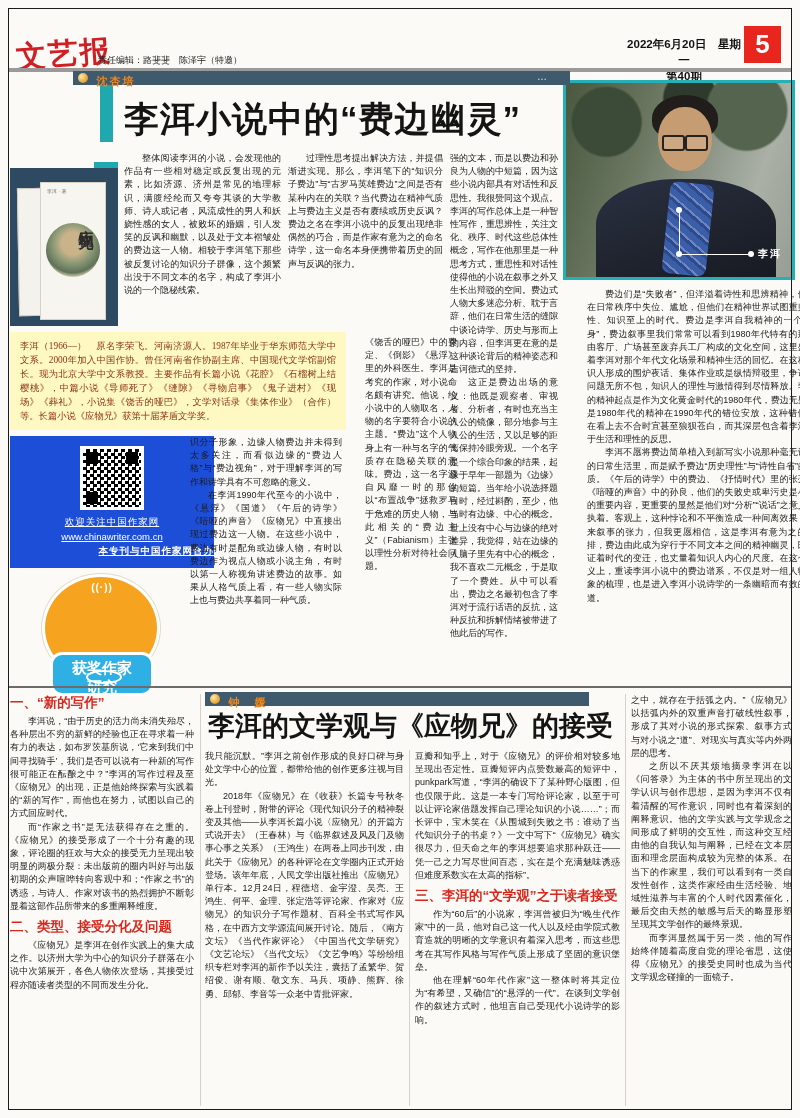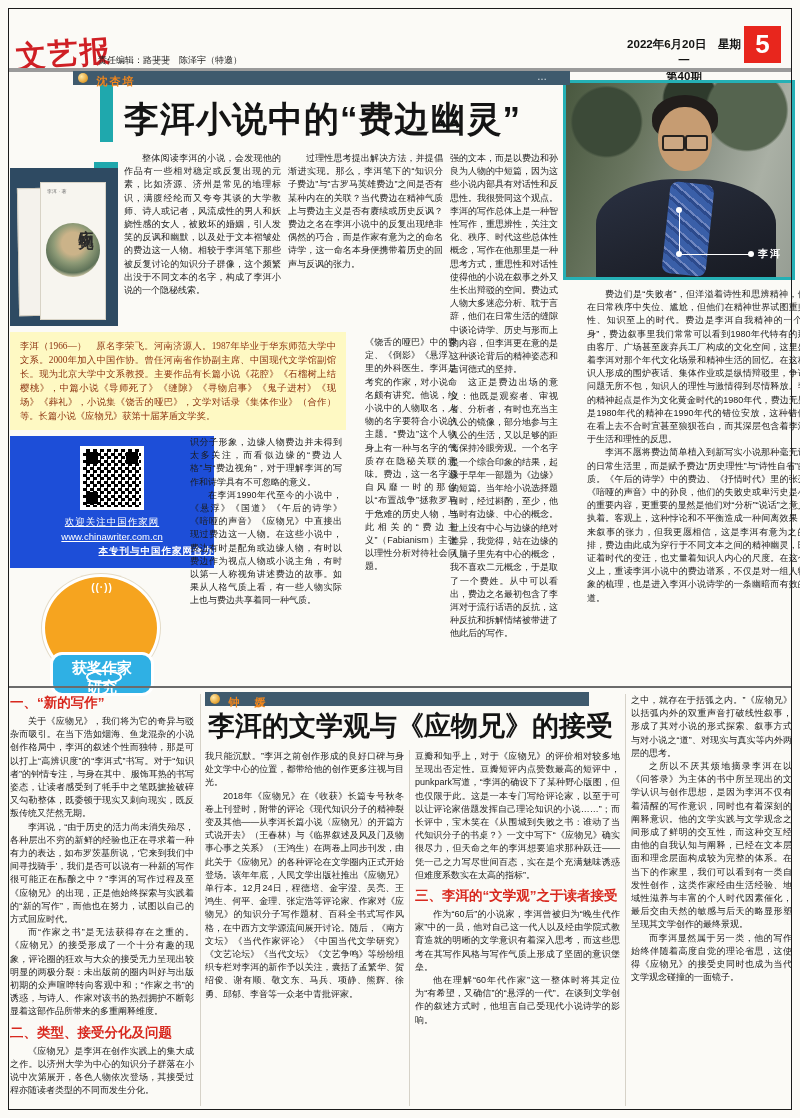--- a/index.html
+++ b/index.html
@@ -183,21 +183,20 @@
   <div class="abs vrule" style="left:625px;"></div>
 
   <div class="abs bluebar bar2">
     <span class="coin"></span>
     <span class="barlabel">钟　媛</span>
   </div>
   <div class="abs headline2">李洱的文学观与《应物兄》的接受</div>
 
   <div class="col" style="left:10px;top:694px;width:184px;height:412px;">
     <div class="redhead first">一、“新的写作”</div>
-    <p>关于《应物兄》，我们将为它的奇异与驳杂而吸引。在当下浩如烟海、鱼龙混杂的小说创作格局中，李洱的叙述个性而独特，那是可以打上“高辨识度”的“李洱式”书写。对于“知识者”的钟情专注，与身在其中、服饰耳热的书写姿态，让读者感受到了牦手中之笔既摭捡破碎又勾勒整体，既委顿于现实又刺向现实，既反叛传统又茫然无期。</p>
     <p>李洱说，“由于历史的活力尚未消失殆尽，各种层出不穷的新鲜的经验也正在寻求着一种有力的表达，如布罗茨基所说，‘它来到我们中间寻找骑手’，我们是否可以说有一种新的写作很可能正在酝酿之中？”李洱的写作过程及至《应物兄》的出现，正是他始终探索与实践着的“新的写作”，而他也在努力，试图以自己的方式回应时代。</p>
     <p>而“作家之书”是无法获得存在之重的。《应物兄》的接受形成了一个十分有趣的现象，评论圈的狂欢与大众的接受无力呈现出较明显的两极分裂：未出版前的圈内叫好与出版初期的众声喧哗转向客观中和；“作家之书”的诱惑，与诗人、作家对该书的热烈拥护不断彰显着这部作品所带来的多重阐释维度。</p>
     <div class="redhead">二、类型、接受分化及问题</div>
     <p>《应物兄》是李洱在创作实践上的集大成之作。以济州大学为中心的知识分子群落在小说中次第展开，各色人物依次登场，其接受过程亦随读者类型的不同而发生分化。</p>
   </div>
 
   <div class="col" style="left:205px;top:750px;width:199px;height:356px;">
     <p class="ni">我只能沉默。”李洱之前创作形成的良好口碑与身处文学中心的位置，都带给他的创作更多注视与目光。</p>
     <p>2018年《应物兄》在《收获》长篇专号秋冬卷上刊登时，附带的评论《现代知识分子的精神裂变及其他——从李洱长篇小说〈应物兄〉的开篇方式说开去》（王春林）与《临界叙述及风及门及物事心事之关系》（王鸿生）在两卷上同步刊发，由此关于《应物兄》的各种评论在文学圈内正式开始登场。该年年底，人民文学出版社推出《应物兄》单行本。12月24日，程德培、金宇澄、吴亮、王鸿生、何平、金理、张定浩等评论家、作家对《应物兄》的知识分子写作题材、百科全书式写作风格，在中西方文学源流间展开讨论。随后，《南方文坛》《当代作家评论》《中国当代文学研究》《文艺论坛》《当代文坛》《文艺争鸣》等纷纷组织专栏对李洱的新作予以关注，囊括了孟繁华、贺绍俊、谢有顺、敬文东、马兵、项静、熊辉、徐勇、邱郁、李音等一众老中青批评家。</p>
   </div>

